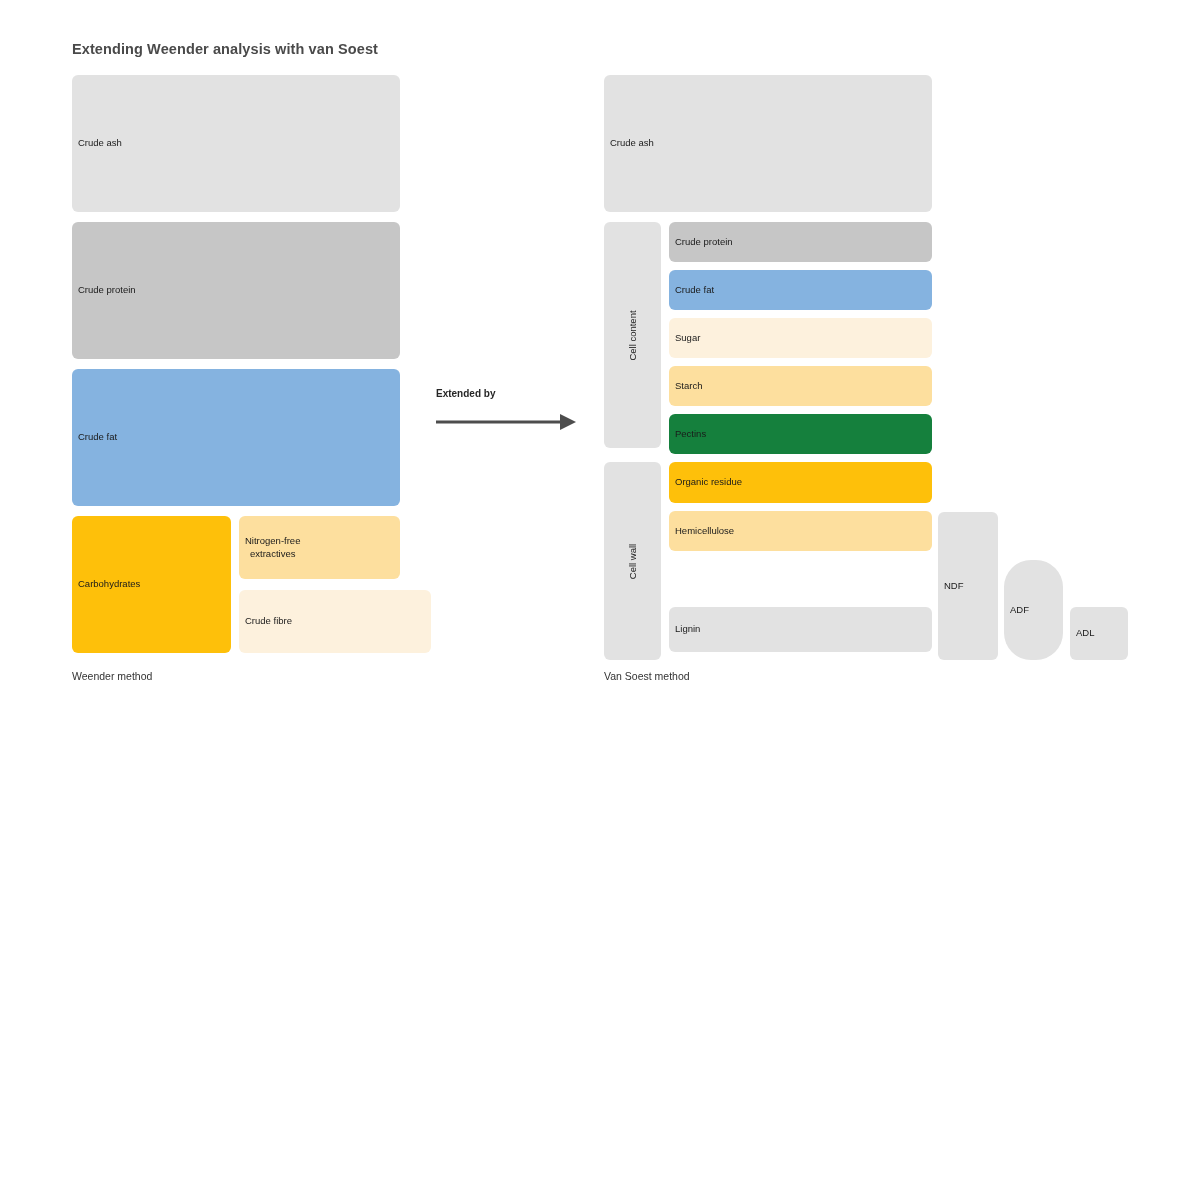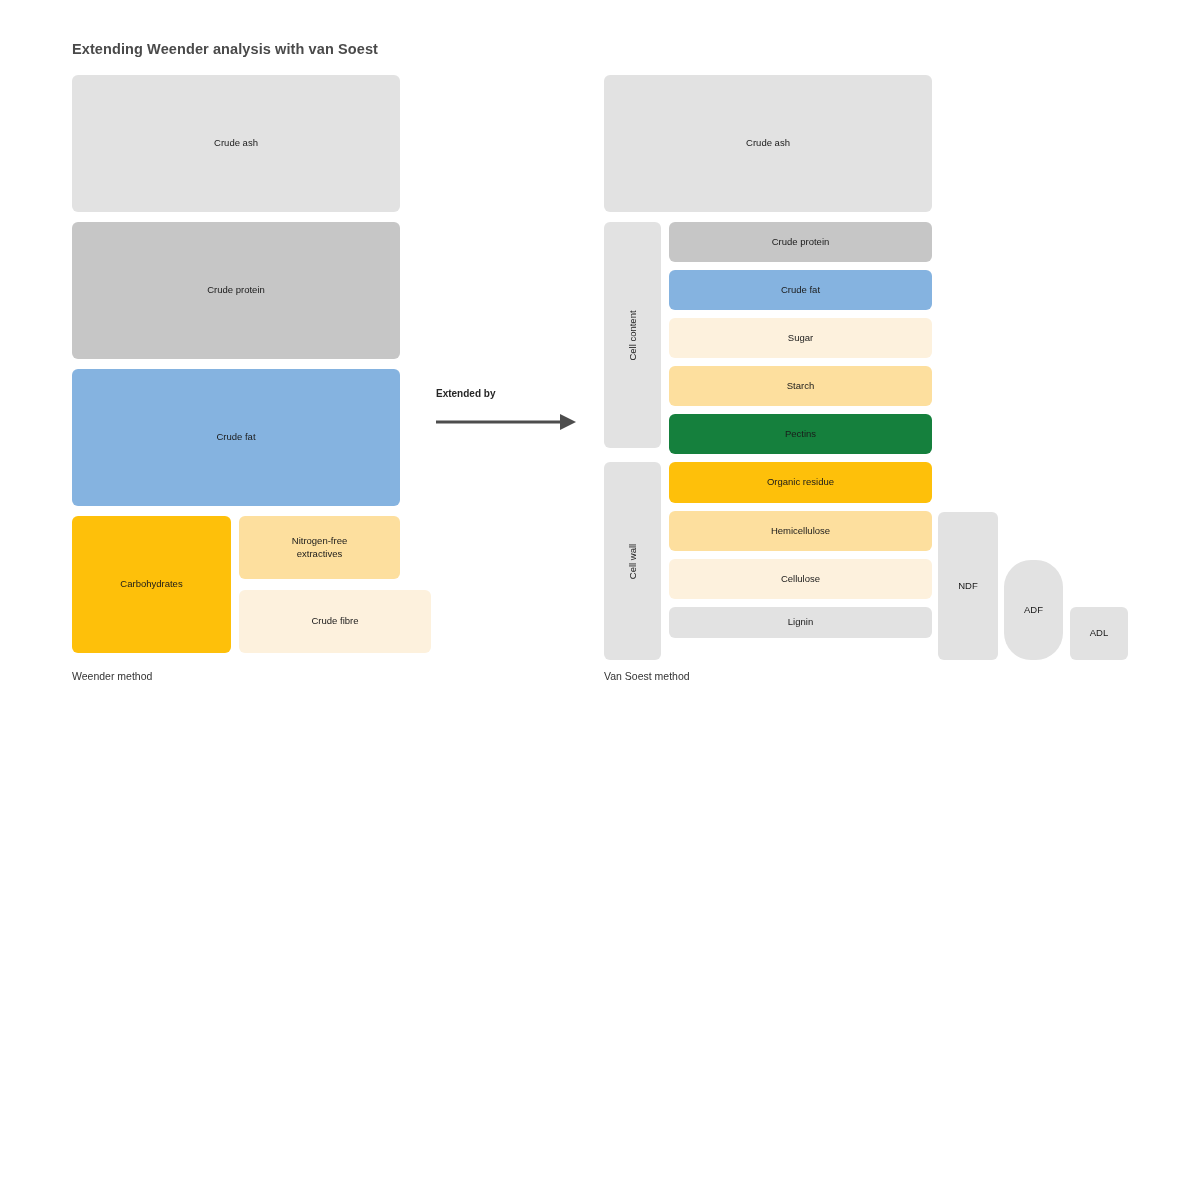--- a/index.html
+++ b/index.html
@@ -19,21 +19,21 @@
     color: #4a4a4a;
     letter-spacing: 0.1px;
     white-space: nowrap;
   }
 
   .box {
     position: absolute;
     border-radius: 6px;
     display: flex;
     align-items: center;
-    justify-content: center;
+    justify-content: flex-start;
     text-align: center;
     font-size: 9.5px;
     color: #1a1a1a;
     line-height: 1.35;
     padding: 2px 6px;
   }
   .box span { display: block; }
 
   .vlabel {
     position: absolute;
@@ -136,24 +136,21 @@
   <div class="vlabel" style="left:604px; top:462px; width:57px; height:198px; background:#e2e2e2;">
     <span>Cell wall</span>
   </div>
 
   <div class="box" style="left:669px; top:462px; width:263px; height:41px; background:#fec00a;">
     <span>Organic residue</span>
   </div>
   <div class="box" style="left:669px; top:511px; width:263px; height:40px; background:#fddf9e;">
     <span>Hemicellulose</span>
   </div>
-  <div class="box" style="left:669px; top:559px; width:263px; height:40px; background:#fdf1dd;">
-    <span>Cellulose</span>
-  </div>
-  <div class="box" style="left:669px; top:607px; width:263px; height:31px; background:#e2e2e2;">
+  <div class="box" style="left:669px; top:607px; width:263px; height:45px; background:#e2e2e2;">
     <span>Lignin</span>
   </div>
 
   <div class="box" style="left:938px; top:512px; width:60px; height:148px; background:#e2e2e2;">
     <span>NDF</span>
   </div>
   <div class="box" style="left:1004px; top:560px; width:59px; height:100px; background:#e2e2e2;border-radius:27px;">
     <span>ADF</span>
   </div>
   <div class="box" style="left:1070px; top:607px; width:58px; height:53px; background:#e2e2e2;">

